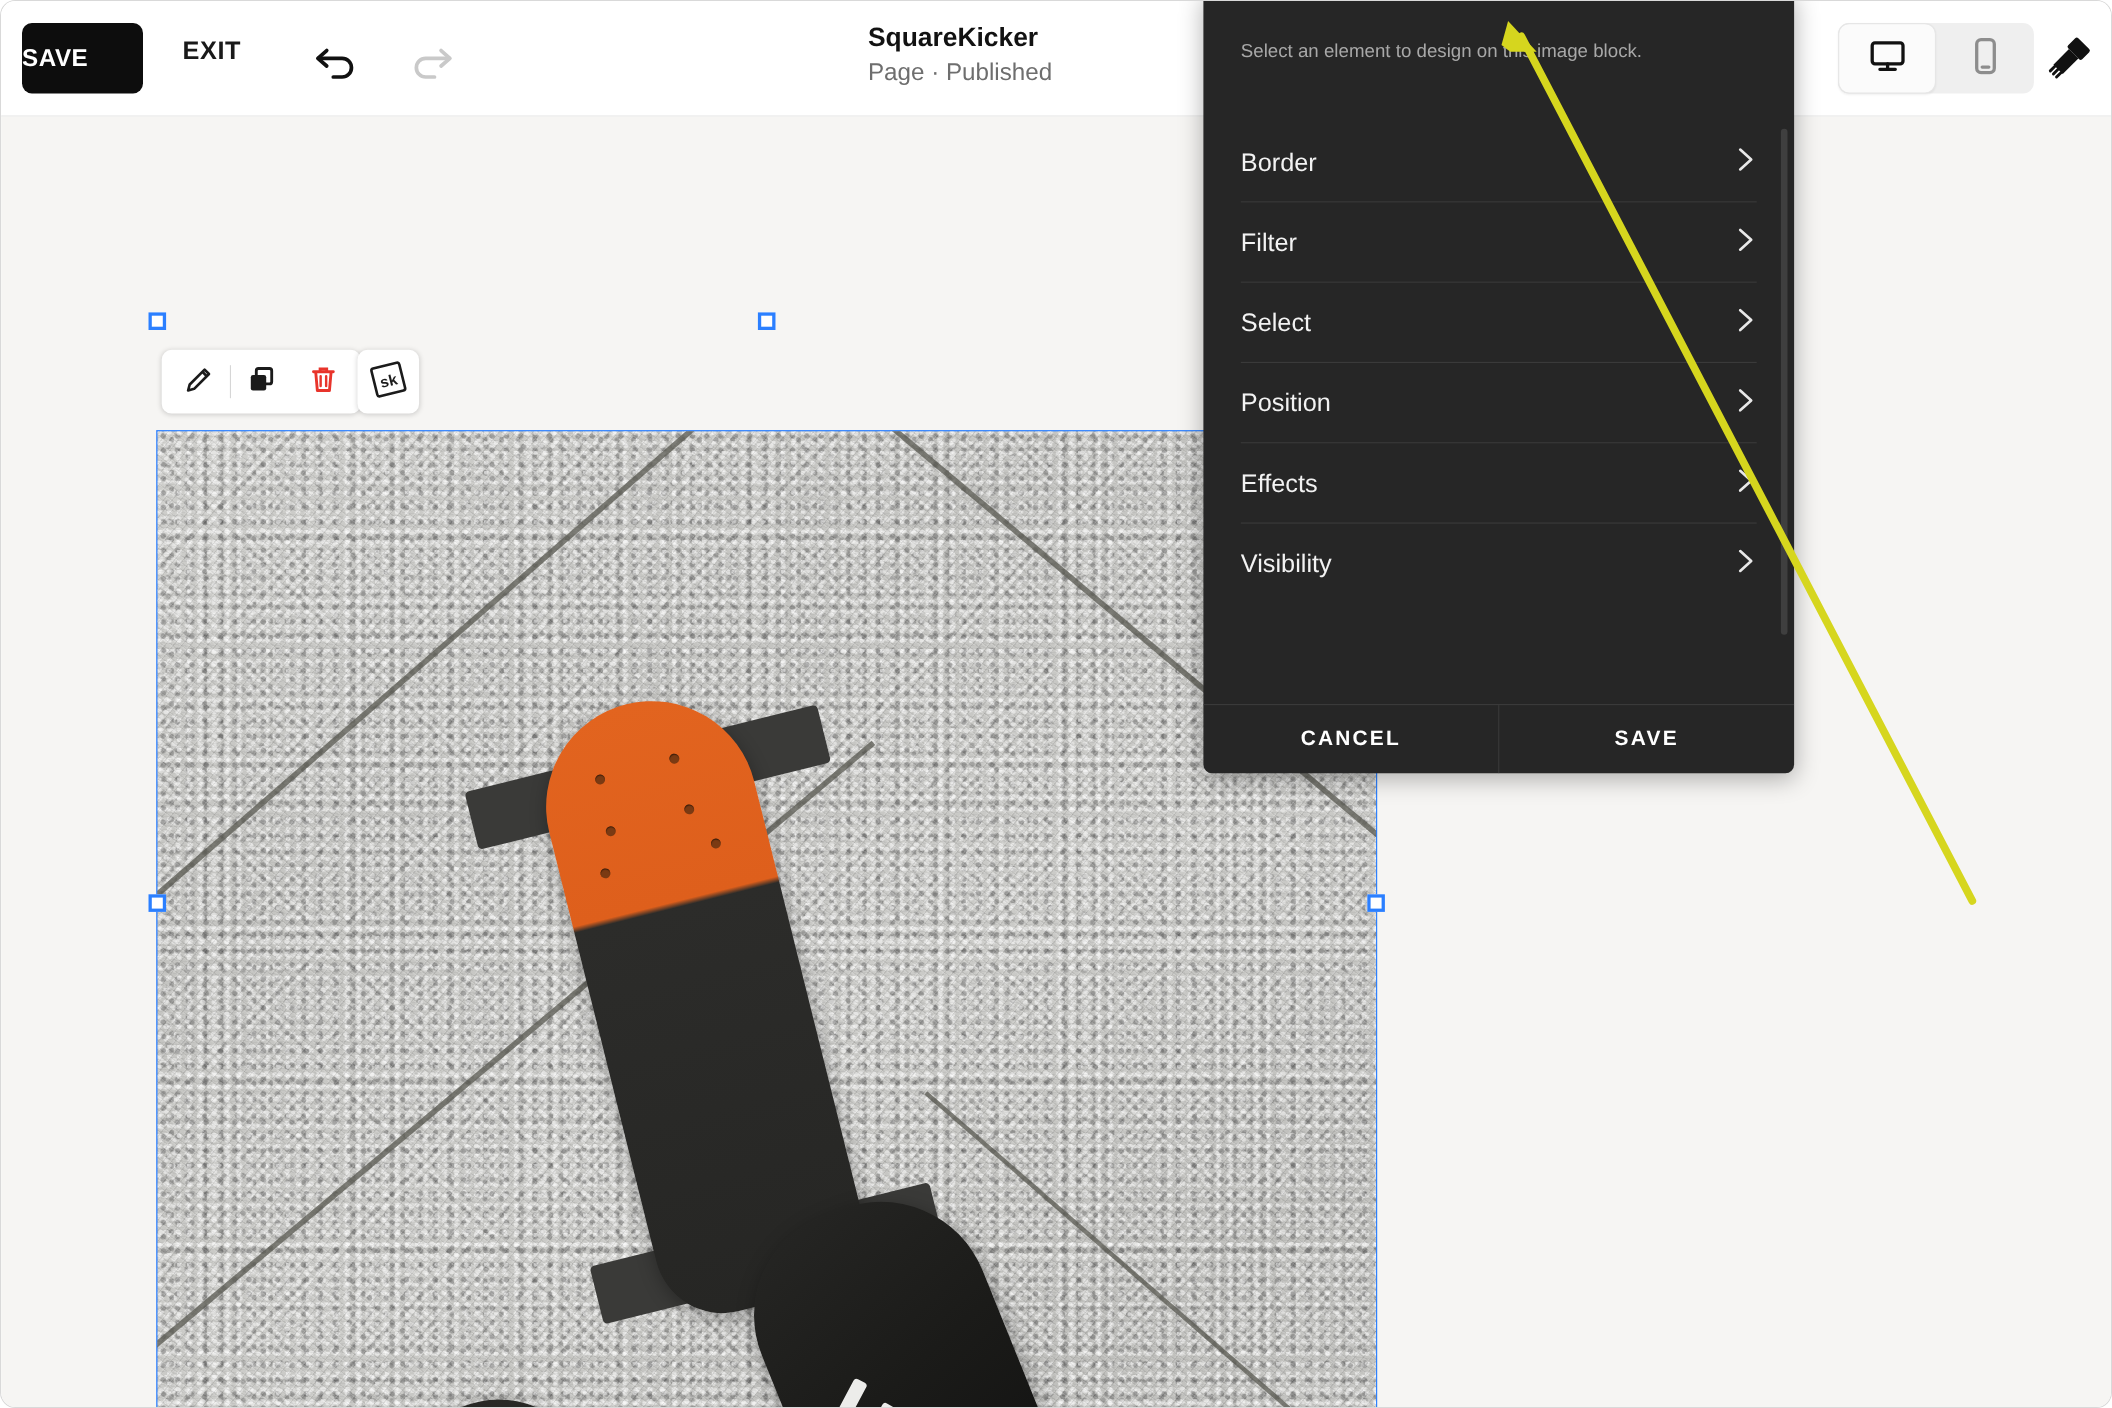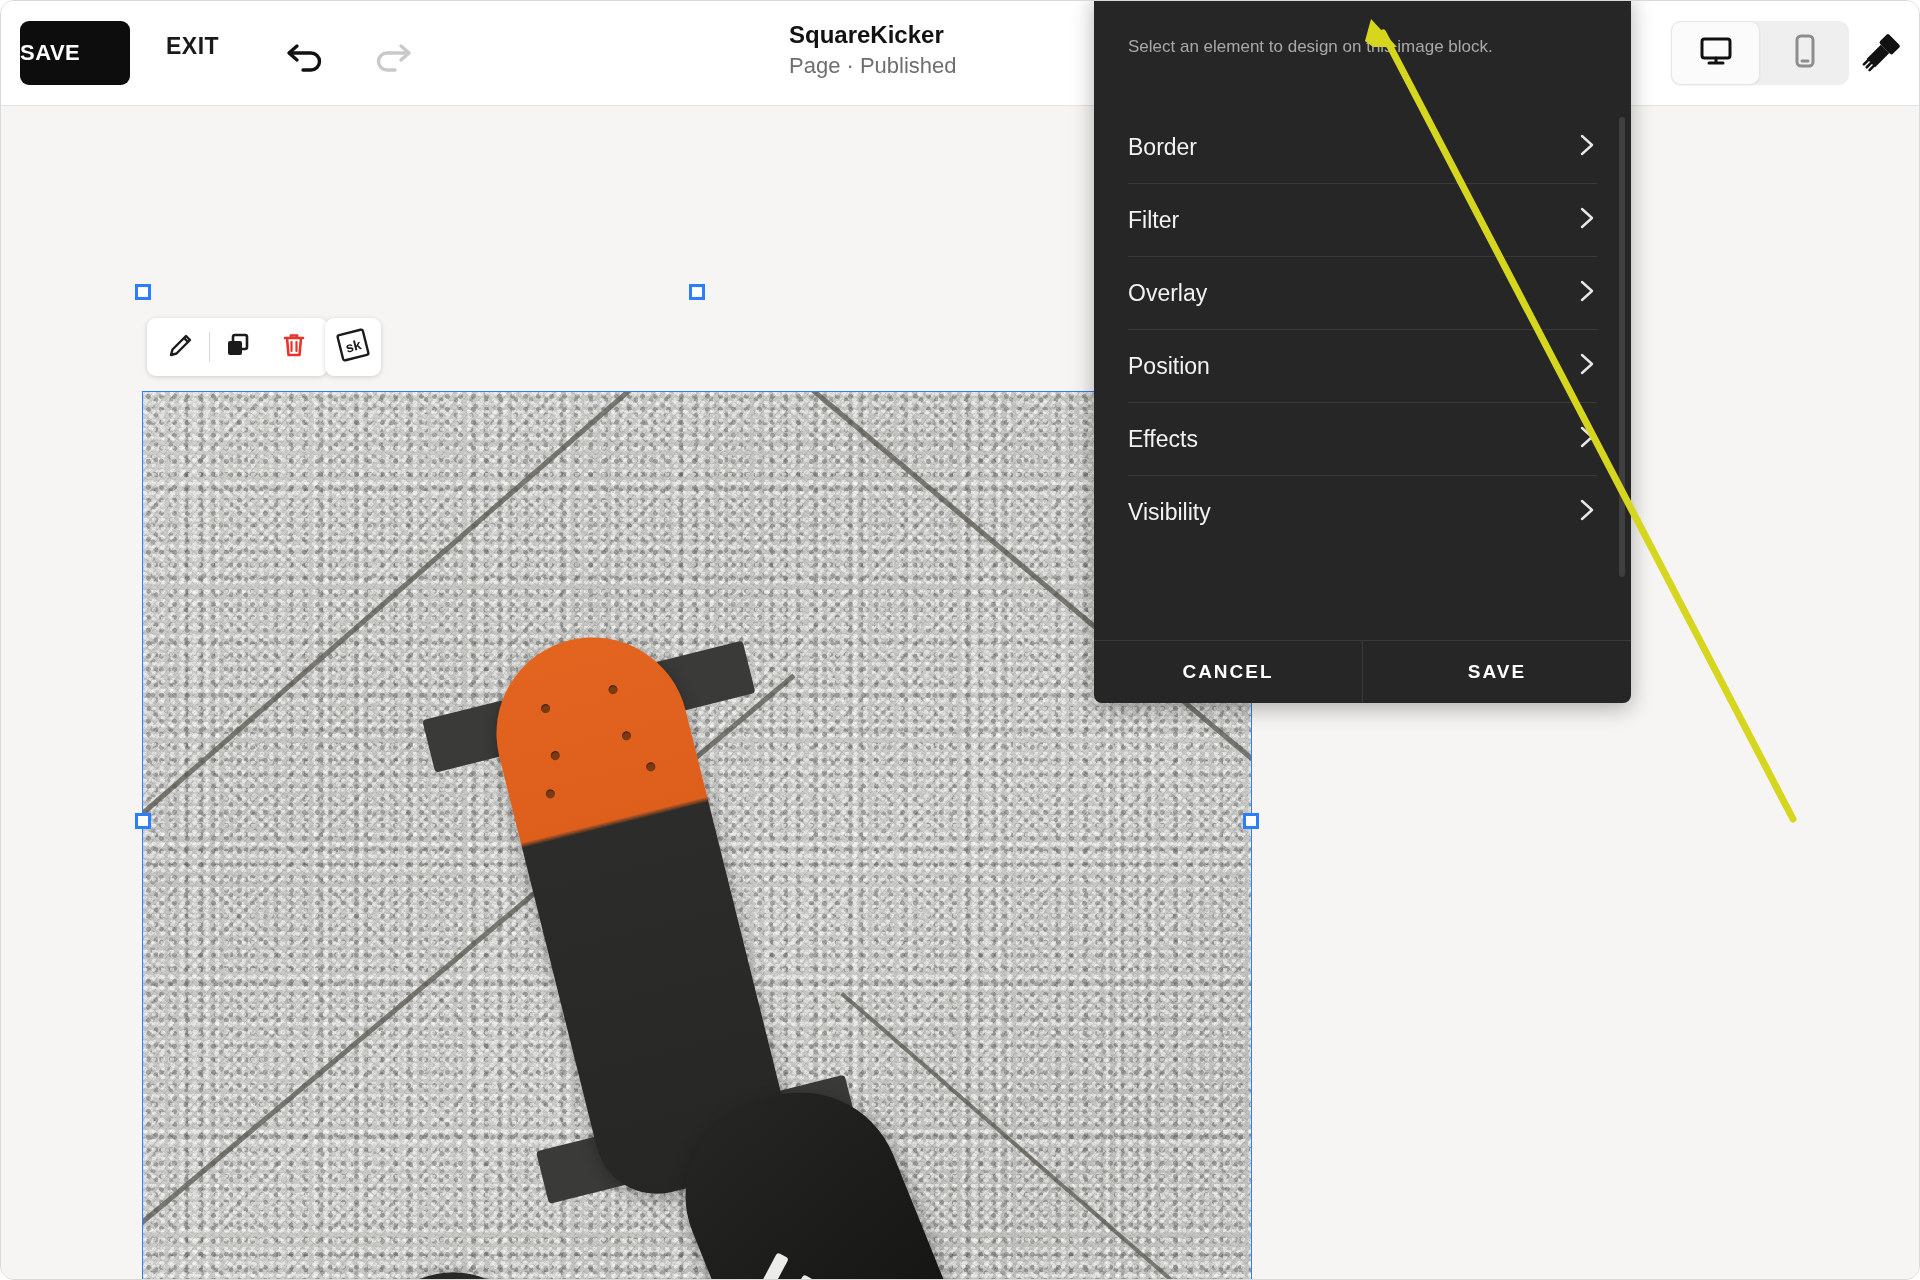--- a/index.html
+++ b/index.html
@@ -547,21 +547,21 @@
       </div>
       <div class="panel-row">
         <span class="label">Filter</span>
         <span class="chev">
           <svg width="20" height="26" viewBox="0 0 20 26">
                 <path d="M5 4 L15 13 L5 22" fill="none" stroke="#e8e8e8" stroke-width="2.4" stroke-linecap="round" stroke-linejoin="round"></path>
               </svg>
         </span>
       </div>
       <div class="panel-row">
-        <span class="label">Overlay</span>
+        <span class="label">Select</span>
         <span class="chev">
           <svg width="20" height="26" viewBox="0 0 20 26">
                 <path d="M5 4 L15 13 L5 22" fill="none" stroke="#e8e8e8" stroke-width="2.4" stroke-linecap="round" stroke-linejoin="round"></path>
               </svg>
         </span>
       </div>
       <div class="panel-row">
         <span class="label">Position</span>
         <span class="chev">
           <svg width="20" height="26" viewBox="0 0 20 26">

